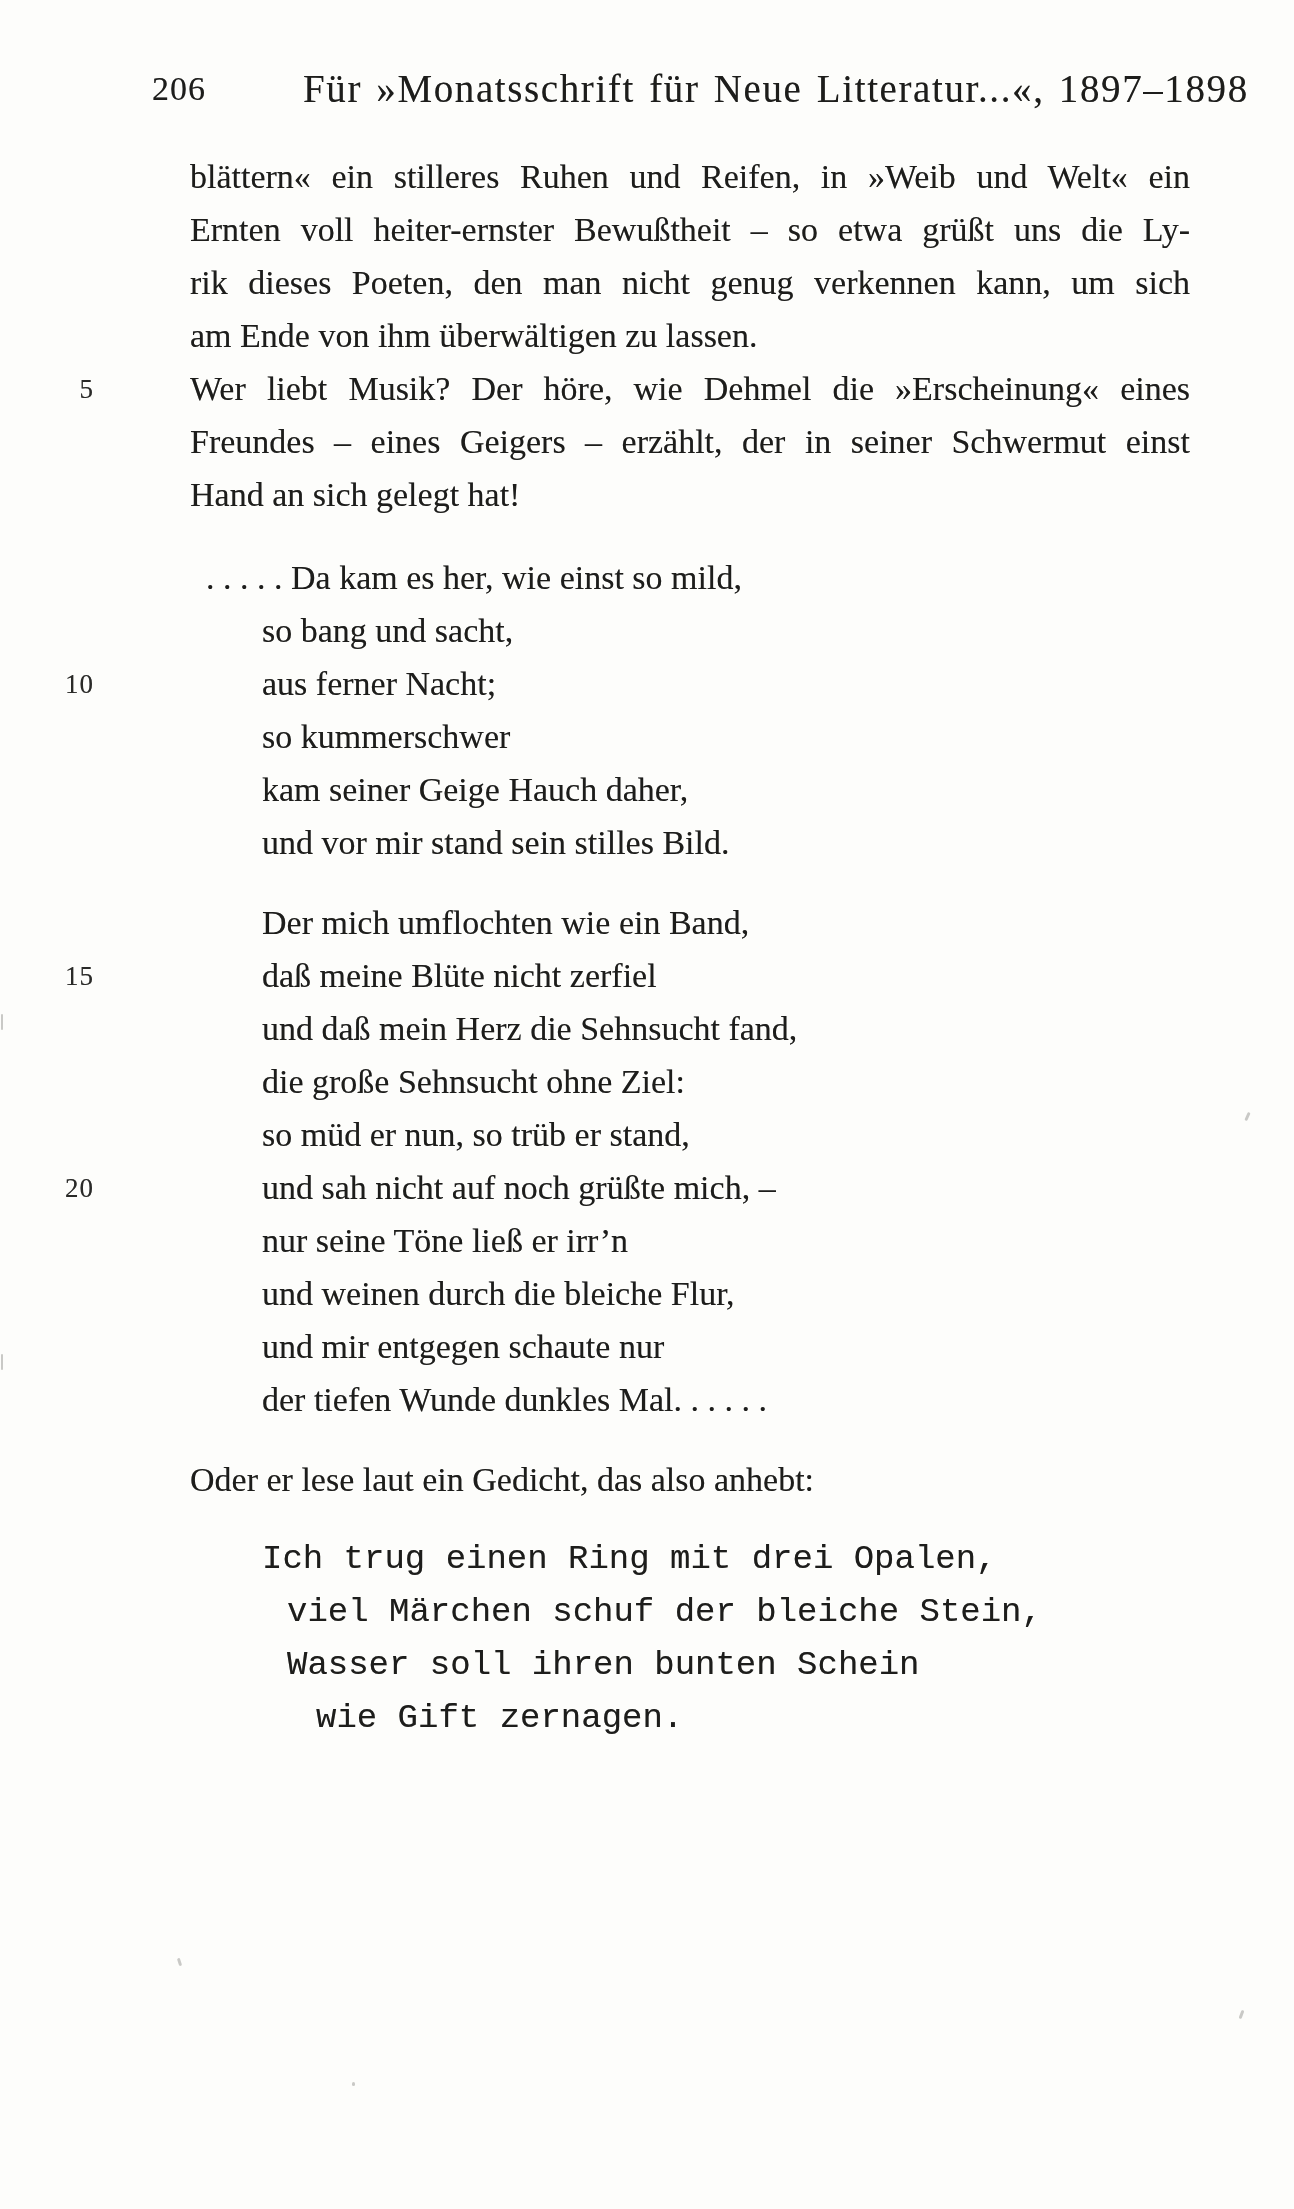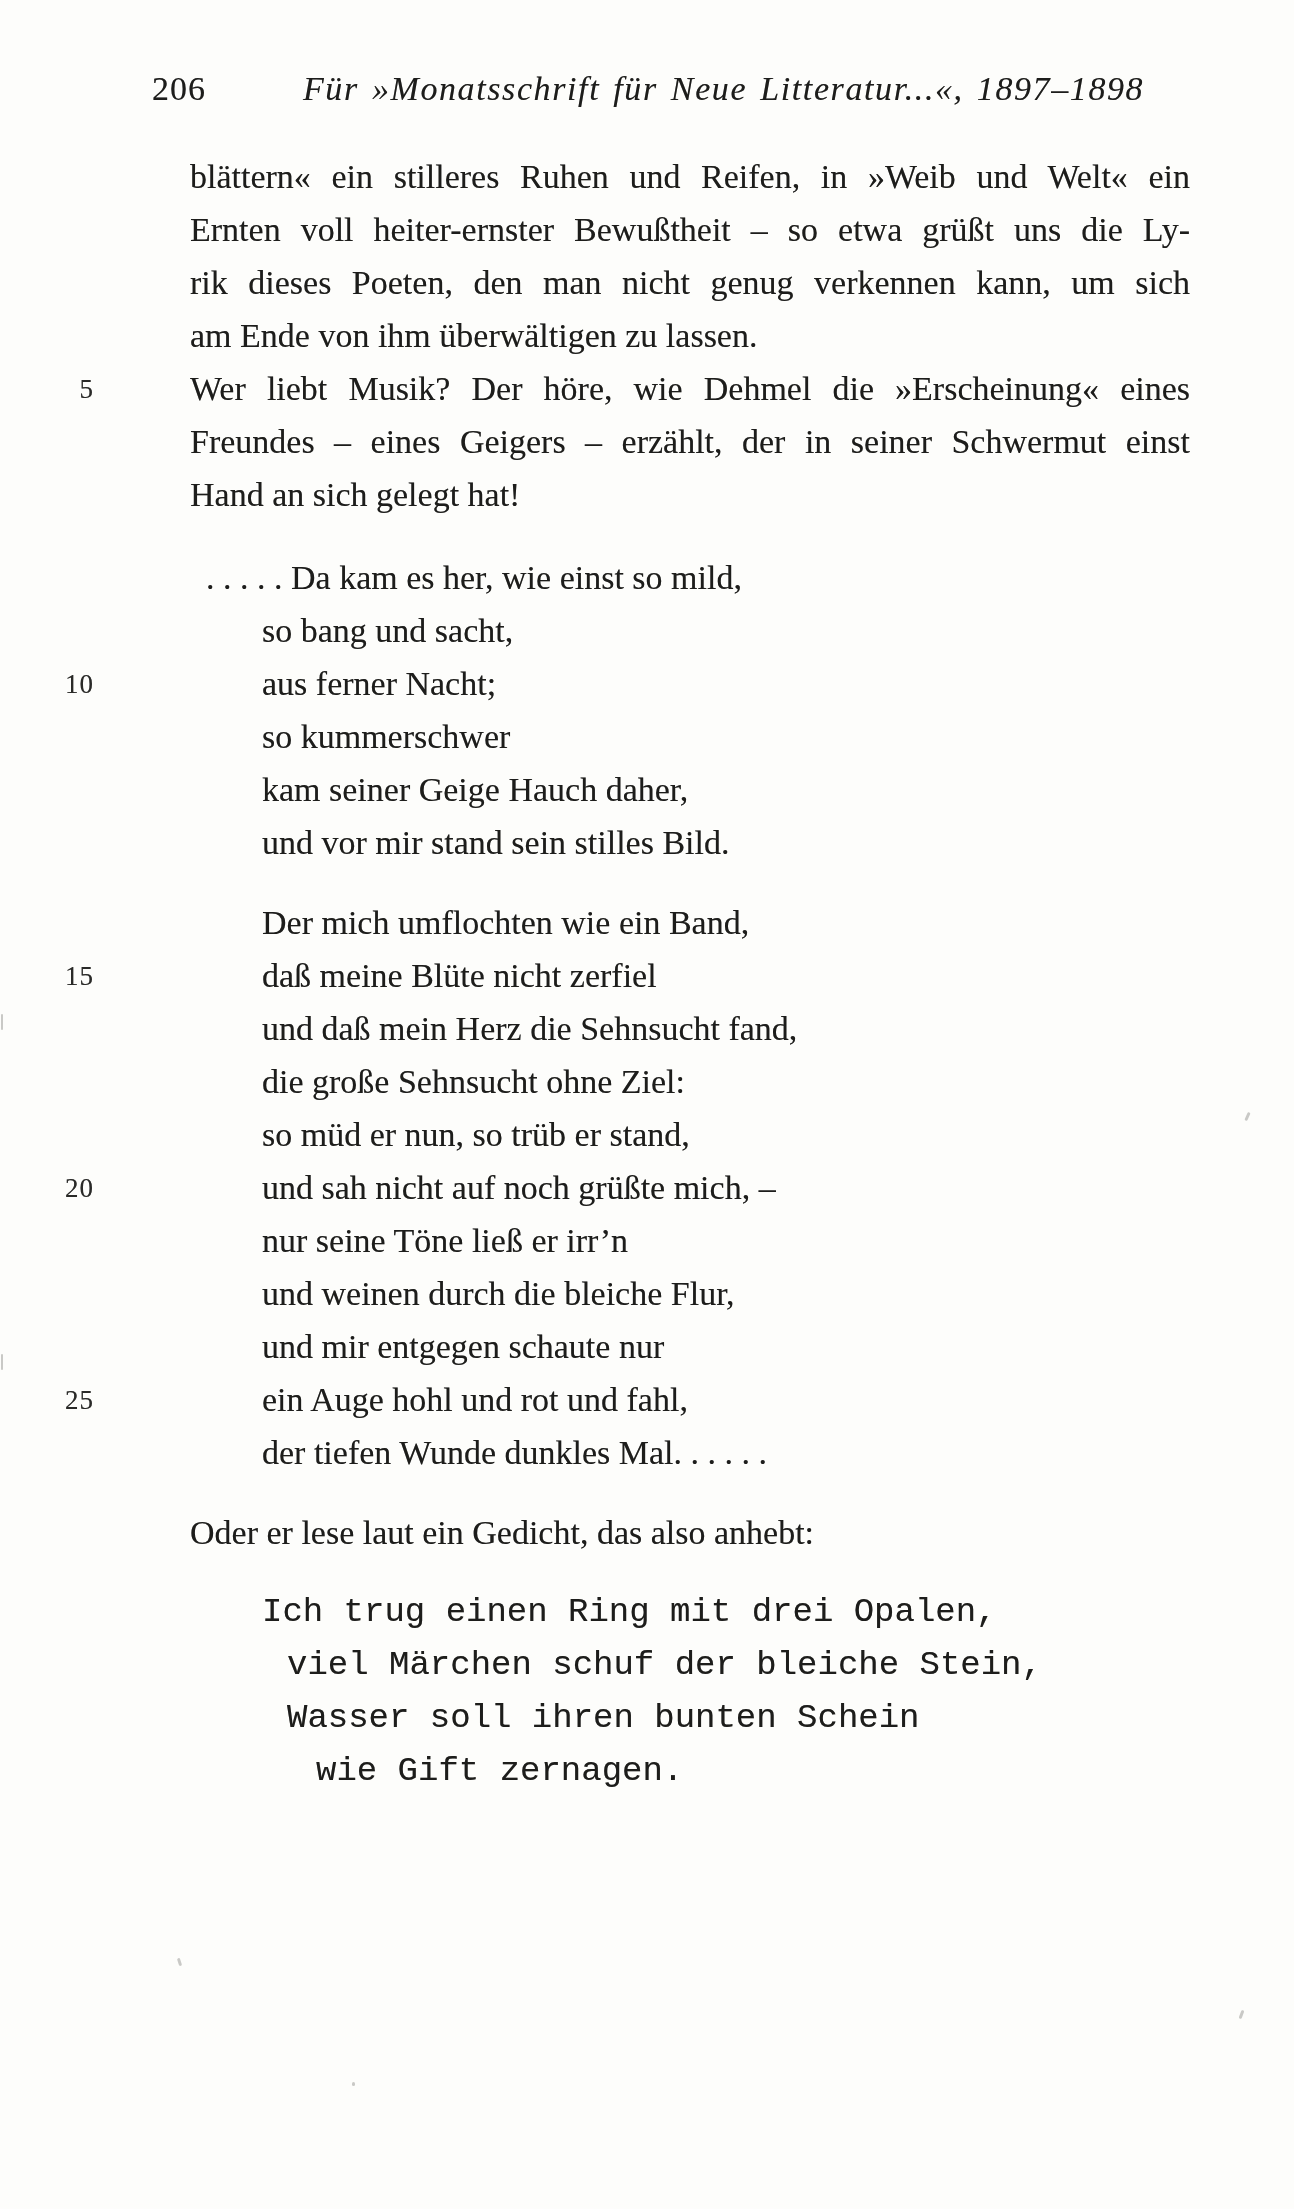--- a/index.html
+++ b/index.html
@@ -32,22 +32,21 @@
     top: 0;
     font-size: 34px;
     line-height: 42px;
     letter-spacing: 1px;
   }
   .running-title {
     position: absolute;
     left: 303px;
     top: 0;
     width: 890px;
-    font-style: italic;
-    font-size: 34px;
+    font-size: 39px;
     line-height: 42px;
     letter-spacing: 1.6px;
     word-spacing: 3px;
     white-space: nowrap;
   }
 
   
   .content {
     position: absolute;
     top: 150px;
@@ -180,24 +179,20 @@
         <div class="line">
           <span class="txt">nur seine Töne ließ er irr’n</span>
         </div>
         <div class="line">
           <span class="txt">und weinen durch die bleiche Flur,</span>
         </div>
         <div class="line">
           <span class="txt">und mir entgegen schaute nur</span>
         </div>
         <div class="line">
-          <span class="mnum">25</span>
-          <span class="txt">ein Auge hohl und rot und fahl,</span>
-        </div>
-        <div class="line">
           <span class="txt">der tiefen Wunde dunkles Mal. . . . . .</span>
         </div>
       </div>
       <div class="block prose" style="margin-top: 27px;">
         <div class="line">
           <span class="txt">Oder er lese laut ein Gedicht, das also anhebt:</span>
         </div>
       </div>
       <div class="block verse" style="margin-top: 27px; font-family: Liberation Mono, monospace;">
         <div class="line">

